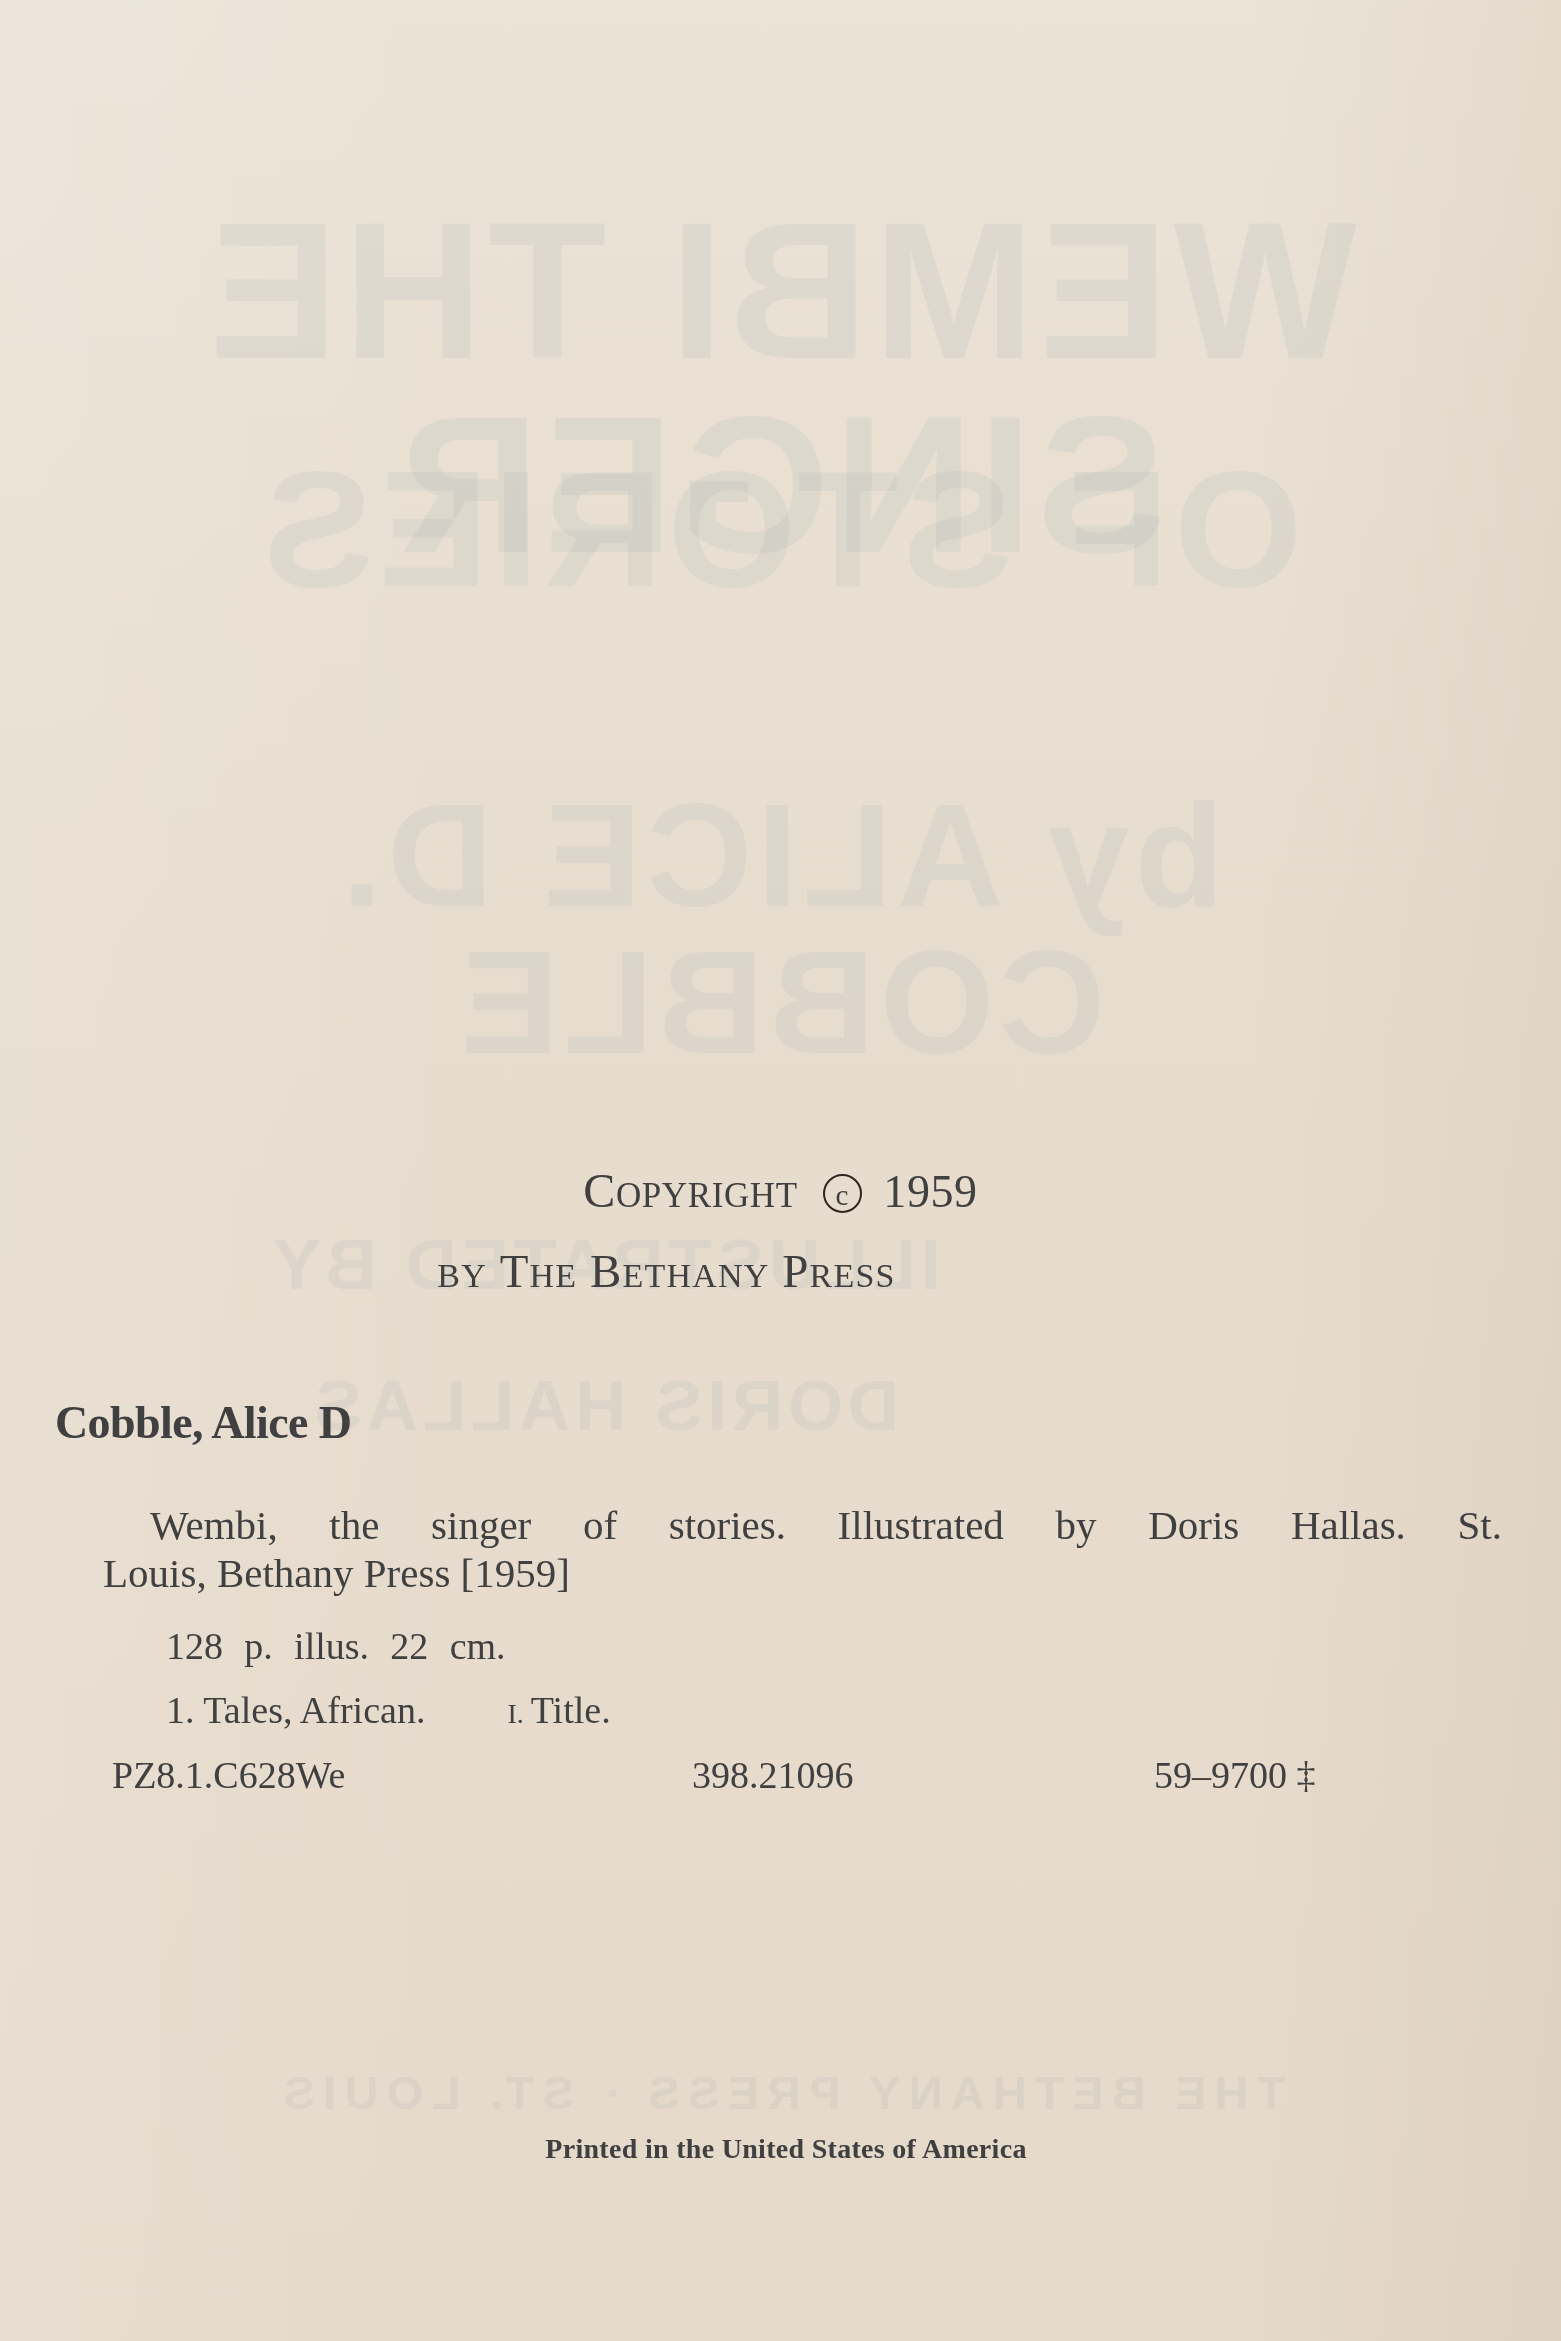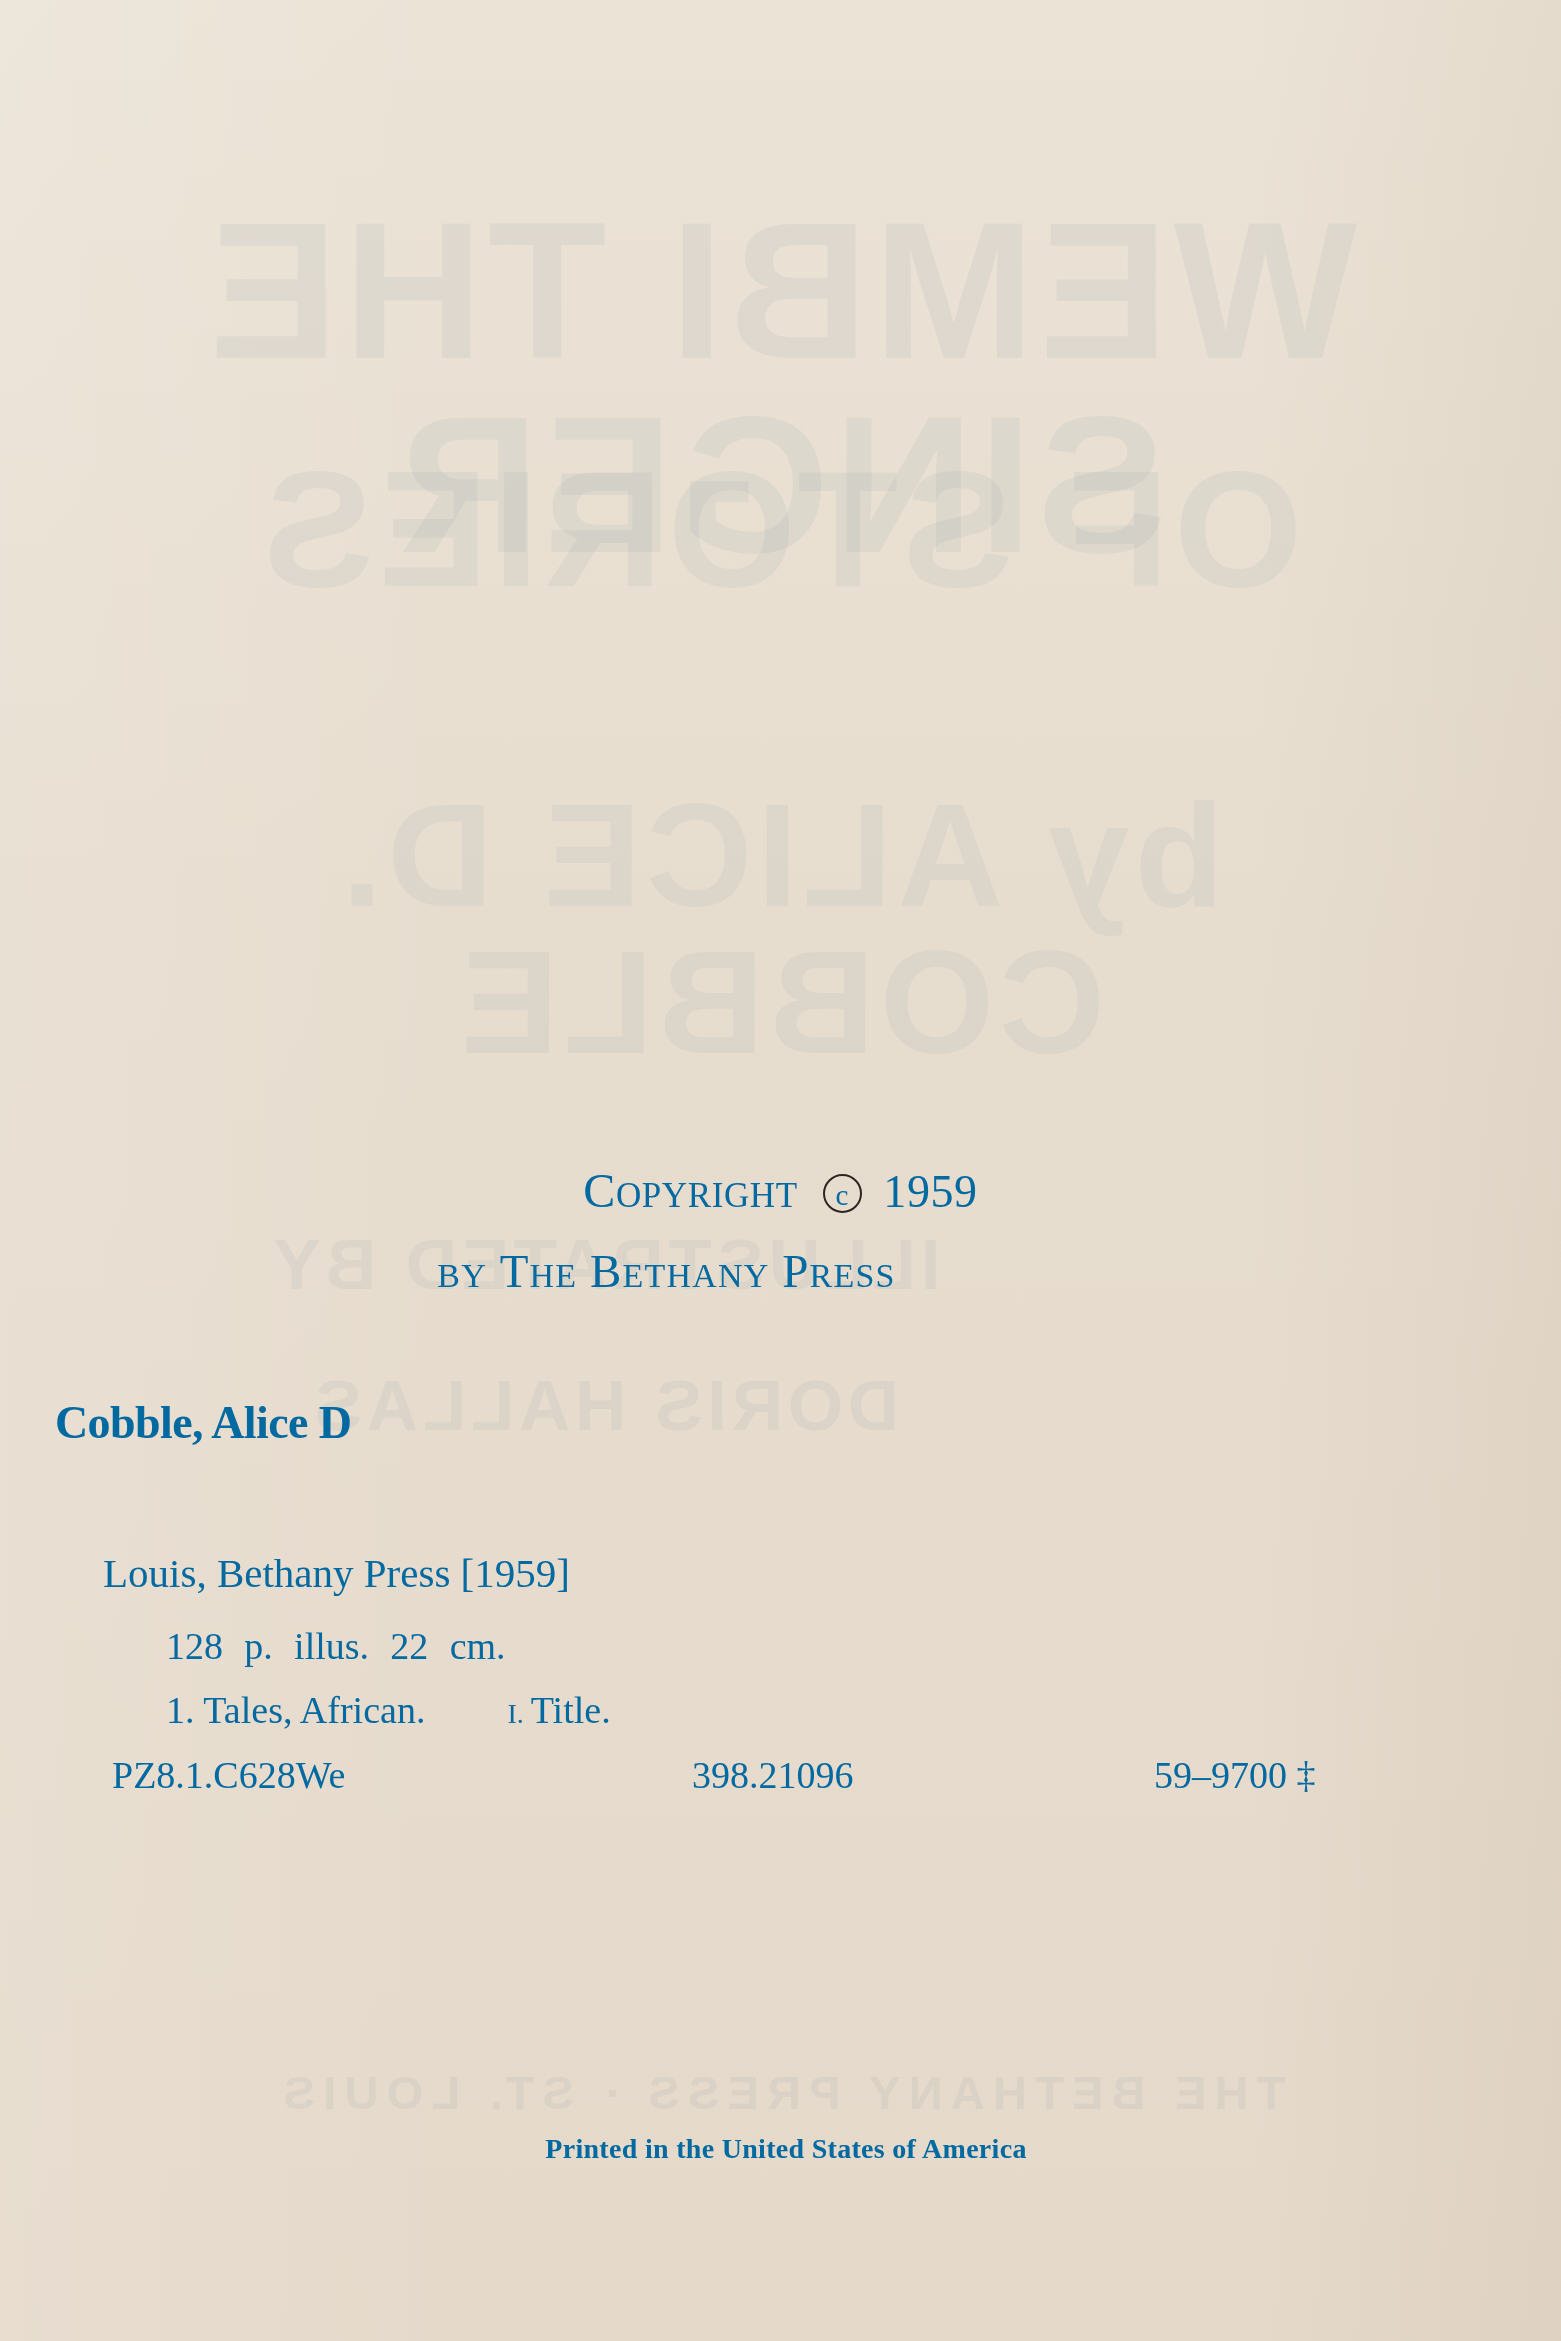--- a/index.html
+++ b/index.html
@@ -12,21 +12,21 @@
       position: relative;
       overflow: hidden;
       background: #e9dfd2;
       background-image:
         linear-gradient(90deg, rgba(255,255,255,0.10) 0%, rgba(255,255,255,0) 30%, rgba(0,0,0,0) 80%, rgba(120,90,60,0.06) 100%),
         linear-gradient(180deg, #ebe3d6 0%, #e7ddcf 40%, #e5d9ca 100%);
       font-family: "Liberation Serif", "DejaVu Serif", serif;
       color: #2c2420;
     }
     .ink {
-      color: #0369a1;
+      color: #404040;
     }
     
     .ghost {
       position: absolute;
       left: 0;
       width: 1561px;
       text-align: center;
       font-family: "Liberation Sans", "DejaVu Sans", sans-serif;
       font-weight: bold;
       color: rgba(150, 165, 170, 0.13);
@@ -187,20 +187,32 @@
 <div class="publisher-line ink">
   <span class="sc">by</span>
   <span class="sc-big">T</span><span class="sc">he</span>
   <span class="sc-big">B</span><span class="sc">ethany</span>
   <span class="sc-big">P</span><span class="sc">ress</span>
 </div>
 
 <div class="card ink">
   <div class="card-author">Cobble, Alice D</div>
 
+  <div class="card-title-1">
+    <span>Wembi,</span>
+    <span>the</span>
+    <span>singer</span>
+    <span>of</span>
+    <span>stories.</span>
+    <span>Illustrated</span>
+    <span>by</span>
+    <span>Doris</span>
+    <span>Hallas.</span>
+    <span>St.</span>
+  </div>
   <div class="card-title-2">Louis, Bethany Press [1959]</div>
 
   <div class="card-collation">128 p.  illus.  22 cm.</div>
 
   <div class="card-subjects">
     <span>1. Tales, African.</span><span class="roman">i.</span><span>Title.</span>
   </div>
 
   <div class="card-callnums">
     <span style="left:0;text-align:right;">PZ8.1.C628We</span>

